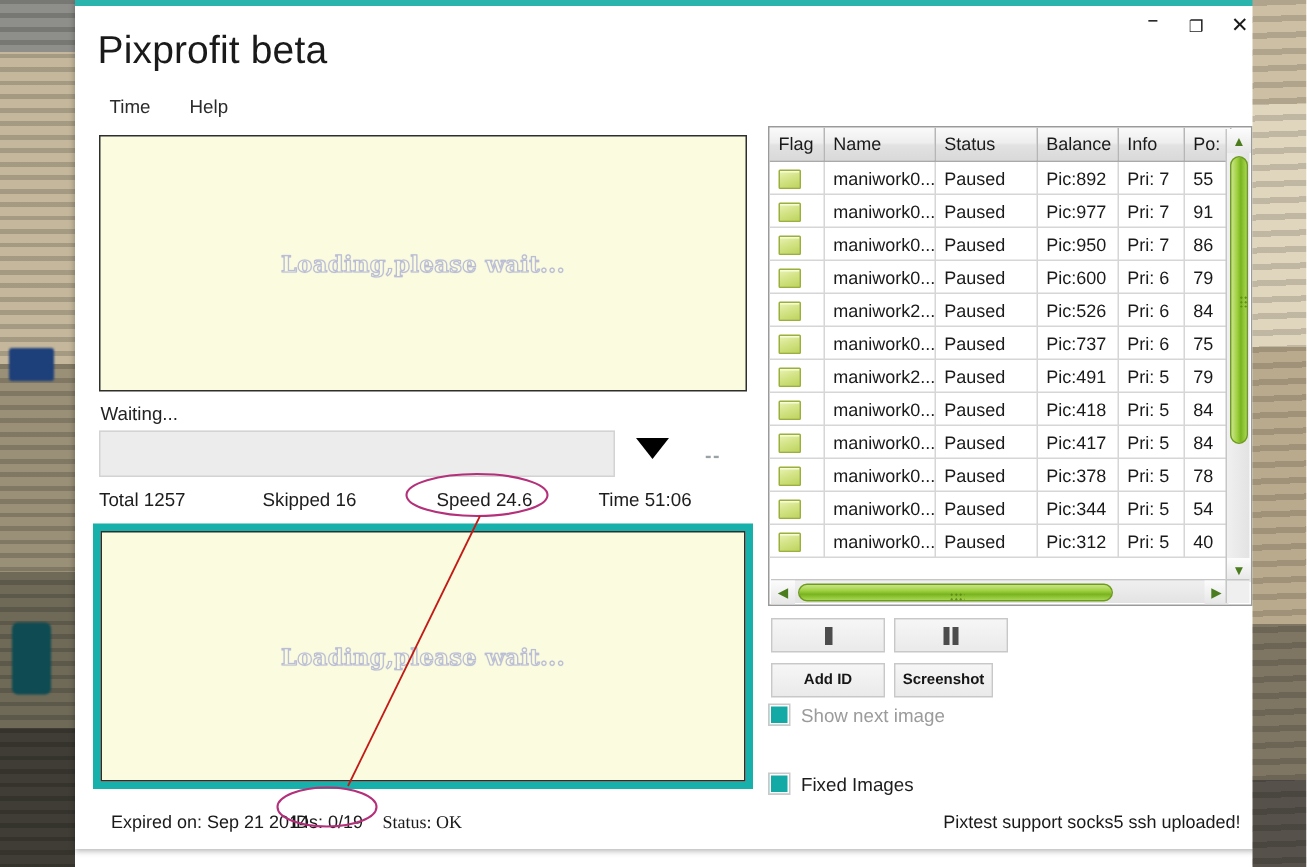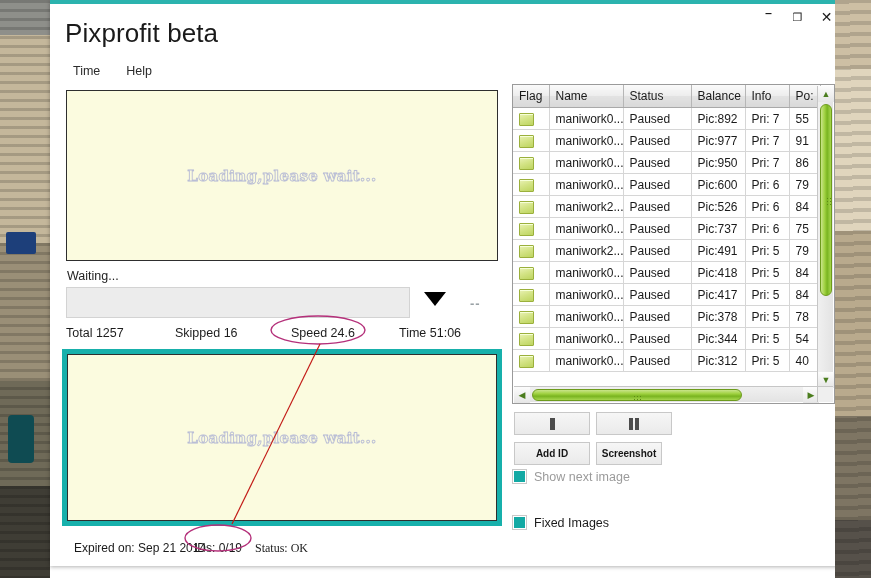--- a/index.html
+++ b/index.html
@@ -501,20 +501,21 @@
     </div>
     <div class="checkrow" id="chk-fixed">
       <span class="cbox"></span>
       <span>Fixed Images</span>
     </div>
 
     <div id="statusbar">
       <span id="sb-expired">Expired on: Sep 21 2014</span>
       <span id="sb-ids">IDs: 0/19</span>
       <span id="sb-status">Status: OK</span>
+      <span id="sb-right">Pixtest support socks5  ssh uploaded!</span>
     </div>
 
   </div>
 
   <svg id="annotations" viewBox="0 0 871 578" xmlns="http://www.w3.org/2000/svg">
     <ellipse cx="318" cy="330" rx="47" ry="14" fill="none" stroke="#b4307a" stroke-width="1.4"></ellipse>
     <ellipse cx="218" cy="538" rx="33" ry="13" fill="none" stroke="#b4307a" stroke-width="1.4"></ellipse>
     <path d="M 320 344 L 232 524" fill="none" stroke="#c21b17" stroke-width="1.2"></path>
   </svg>
 

